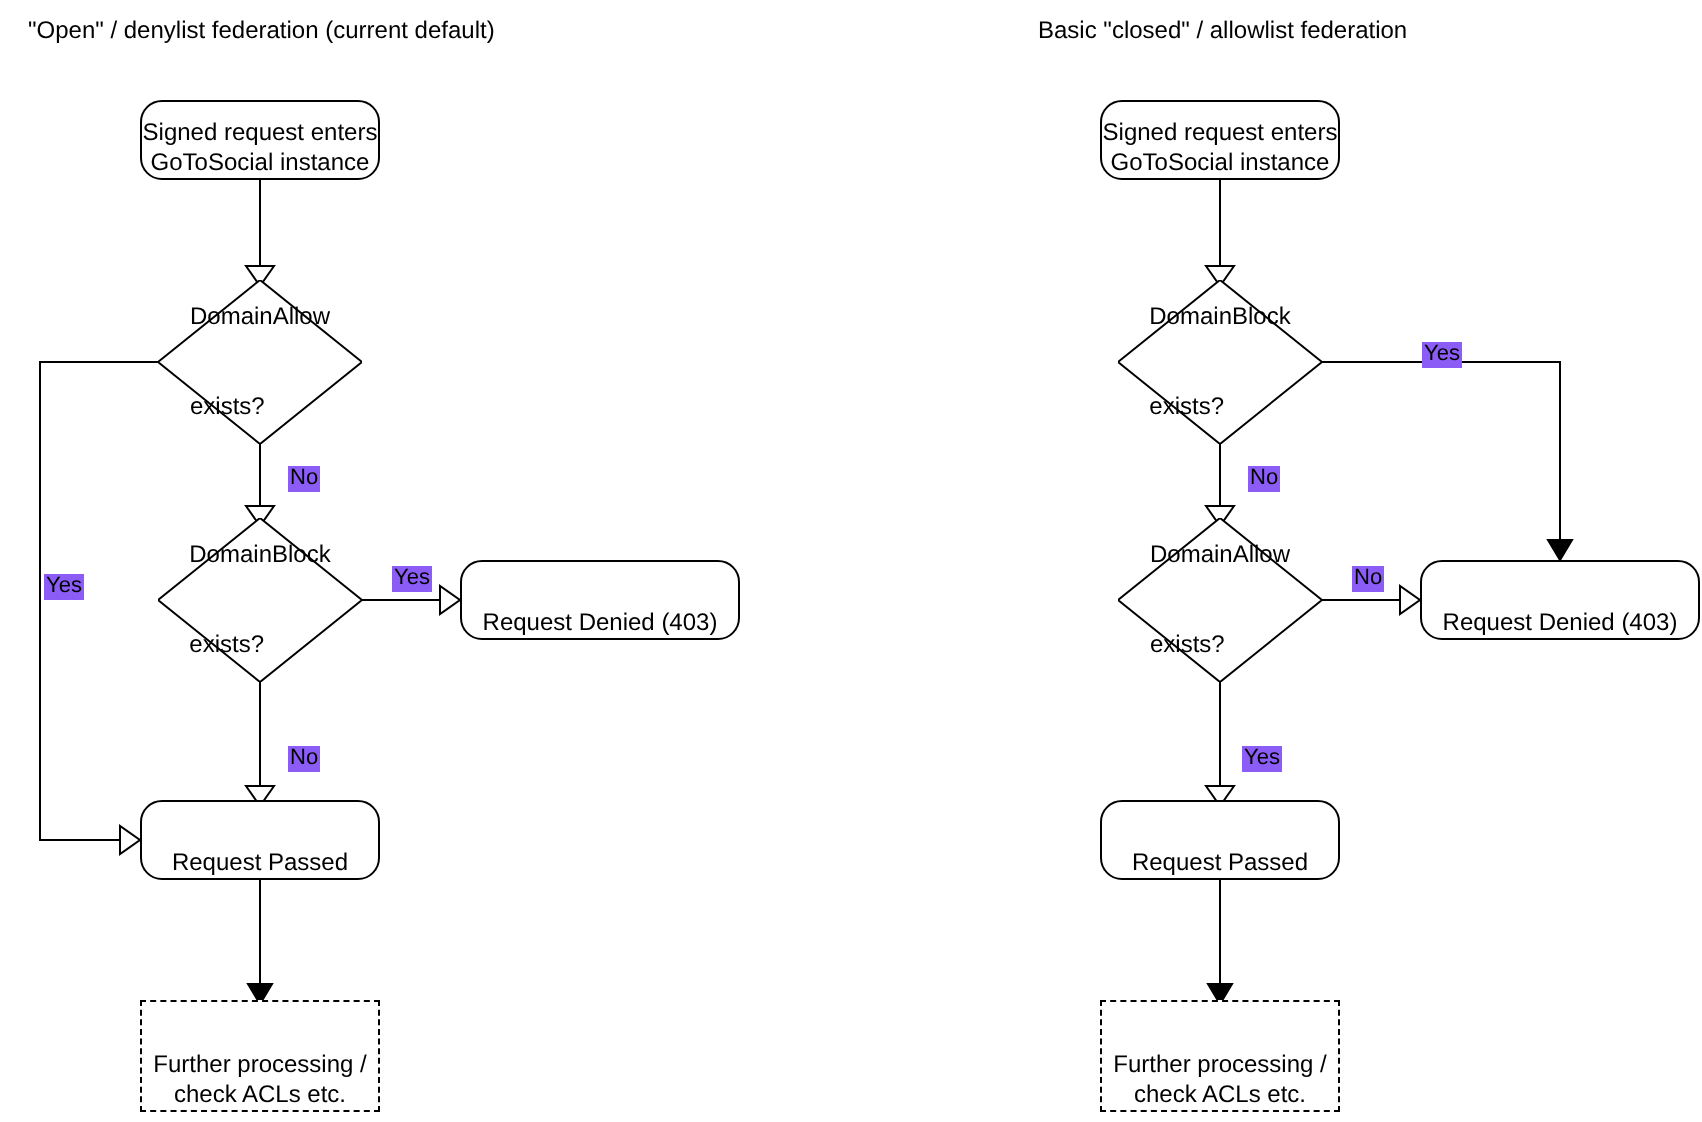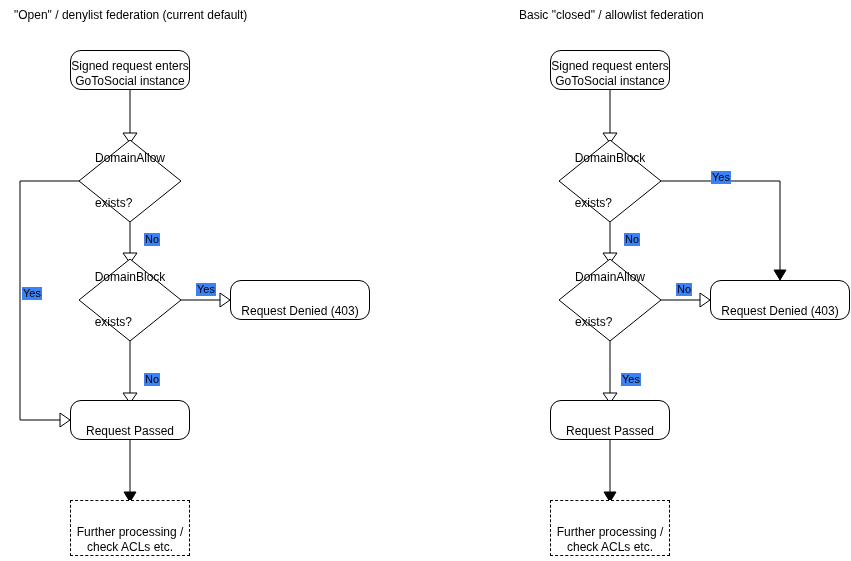--- a/index.html
+++ b/index.html
@@ -78,21 +78,21 @@
     line-height: 15px;
     text-align: left;
     white-space: pre;
     color: #000;
   }
   .edge-label {
     position: absolute;
     font-size: 11px;
     line-height: 13px;
     color: #000;
-    background: #3b82f6;
+    background: #8b5cf6;
     padding: 0 1px;
     white-space: nowrap;
   }
   .edge-line {
     stroke: #000000;
     stroke-width: 1;
     fill: none;
   }
   .arrow-open {
     stroke: #000000;

